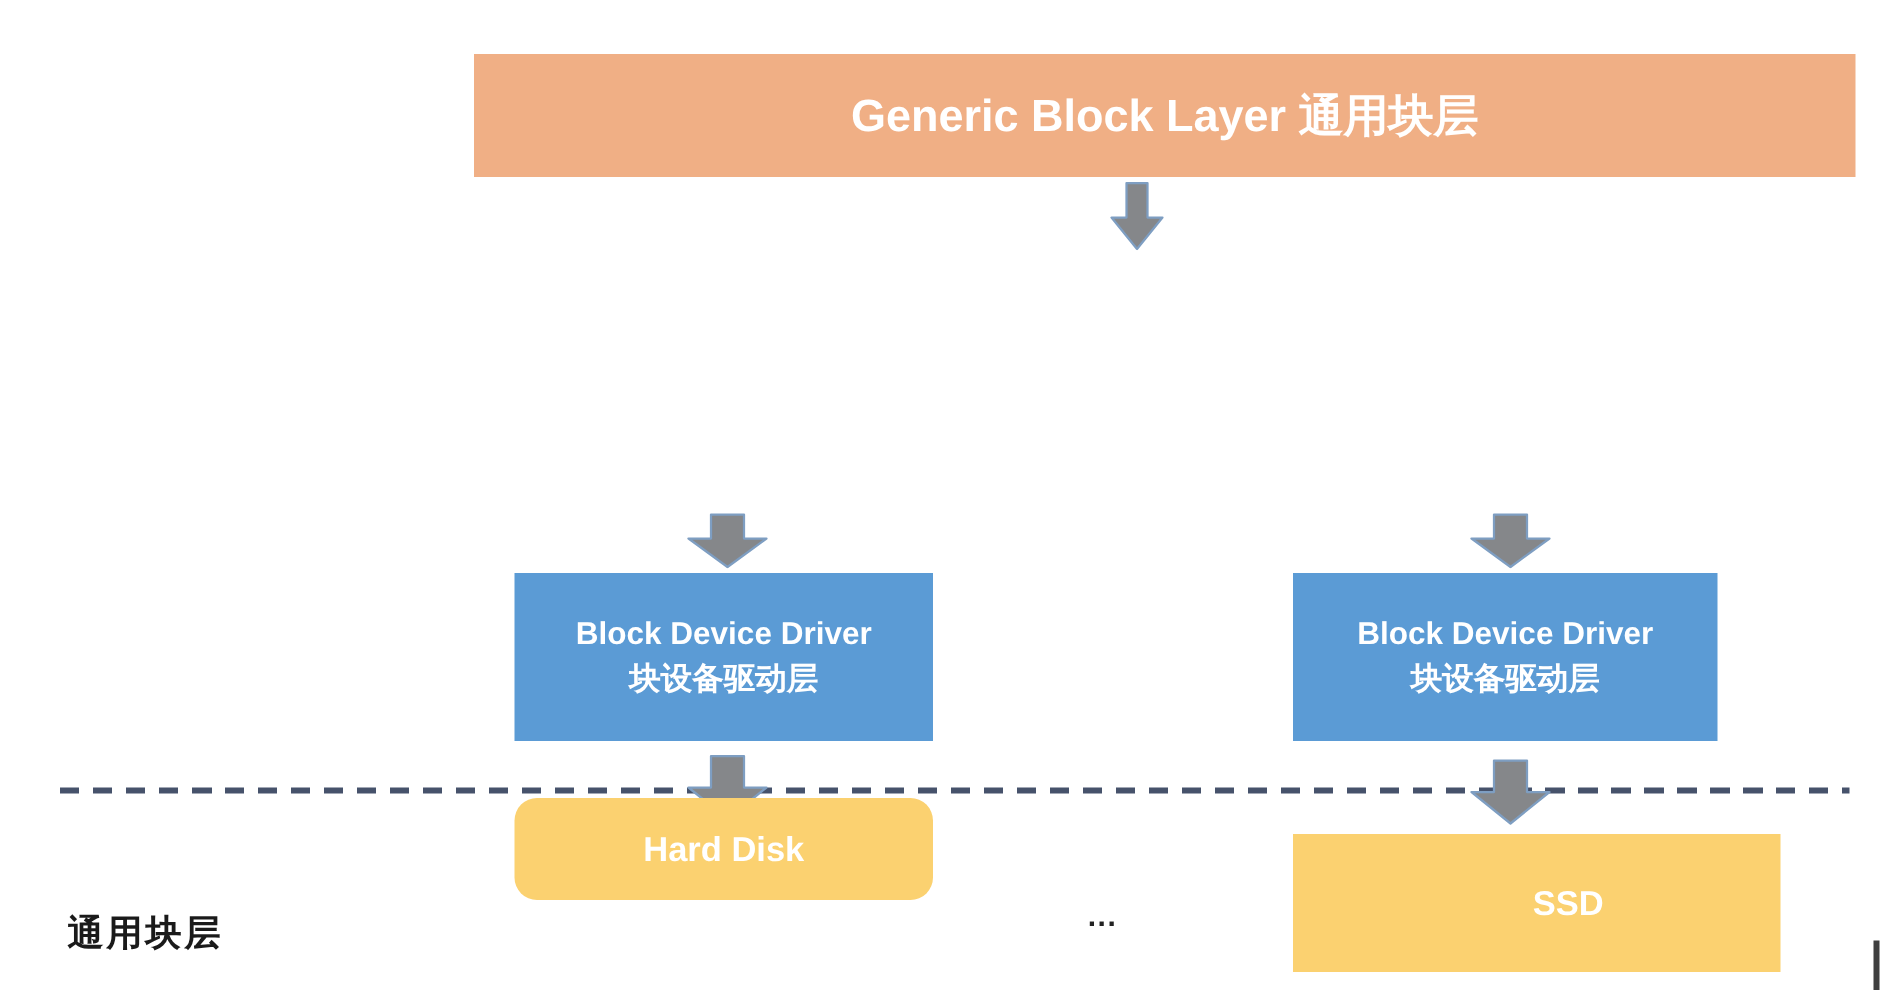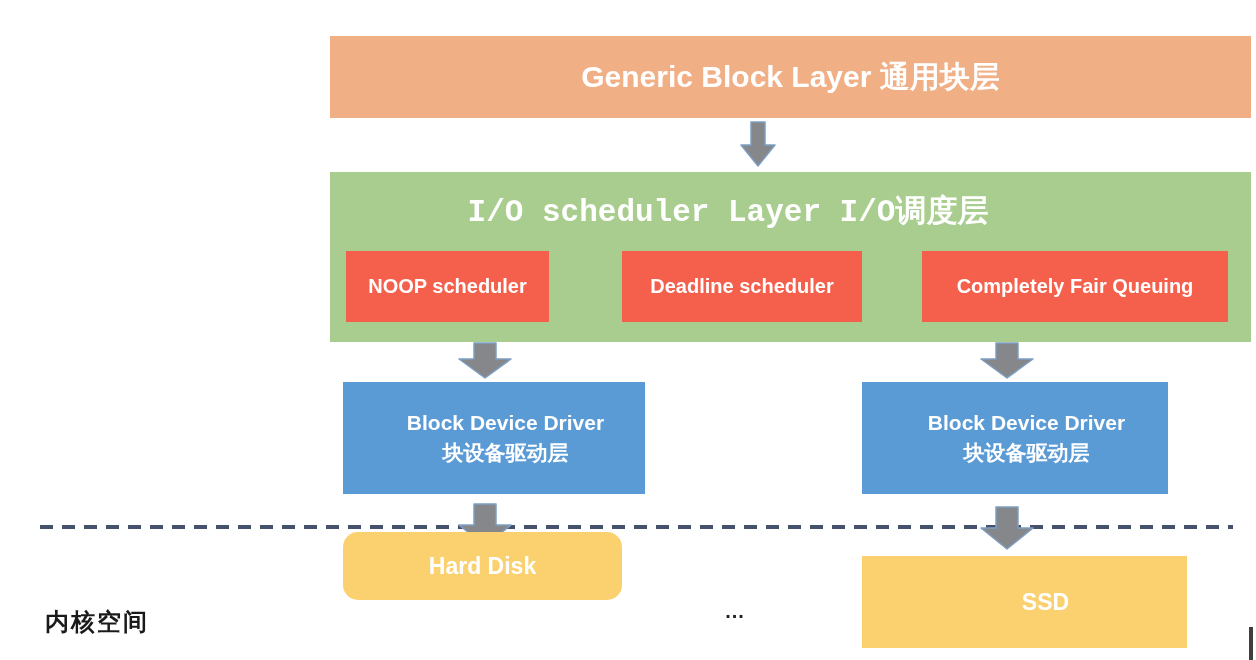--- a/index.html
+++ b/index.html
@@ -2,21 +2,21 @@
 <html style="--orange: #F0AF85; --green: #A9CD8E; --red: #F5604D; --blue: #5B9BD5; --yellow: #FBD170; --arrow_fill: #85878A; --arrow_stroke: #7E9EC2; --dash: #46526B; --label_text: #1A1A1A;"><head>
 <meta charset="utf-8">
 <style>
   html,body{margin:0;padding:0;background:#ffffff;}
   .stage{
     position:relative;width:1256px;height:660px;background:#ffffff;overflow:hidden;
     font-family:"Liberation Sans",sans-serif;
   }
   .box{position:absolute;display:flex;align-items:center;justify-content:center;color:#ffffff;}
   .orange-box{
-    left:330px;top:36px;width:921px;height:82px;
+    left:316px;top:36px;width:921px;height:82px;
     background:var(--orange,#F0AF85);
     font-size:30px;font-weight:bold;
   }
   .green-box{
     left:330px;top:172px;width:921px;height:170px;
     background:var(--green,#A9CD8E);
     display:block;
   }
   .green-title{
     position:absolute;left:0;top:18px;width:796px;text-align:center;
@@ -28,21 +28,21 @@
     background:var(--red,#F5604D);
     display:flex;align-items:center;justify-content:center;
     color:#ffffff;font-size:20px;font-weight:600;white-space:nowrap;
   }
   .red-noop{left:16px;width:203px;}
   .red-deadline{left:292px;width:240px;}
   .red-cfq{left:592px;width:306px;}
   .blue-box{
     background:var(--blue,#5B9BD5);
     flex-direction:column;line-height:1.45;
-    font-size:21px;font-weight:bold;text-align:center;padding-left:23px;
+    font-size:21px;font-weight:bold;text-align:center;
   }
   .blue-left{left:343px;top:382px;width:279px;height:112px;}
   .blue-right{left:862px;top:382px;width:283px;height:112px;}
   .yellow-box{
     background:var(--yellow,#FBD170);
     font-size:23px;font-weight:bold;
   }
   .yellow-left{left:343px;top:532px;width:279px;height:68px;border-radius:15px;}
   .yellow-right{left:862px;top:556px;width:283px;height:92px;padding-left:42px;}
   .arrow{position:absolute;}
@@ -73,32 +73,20 @@
 <div class="stage">
 
   <div class="box orange-box">
     <span>Generic Block Layer 通用块层</span>
   </div>
 
   <svg class="arrow" style="left:740px;top:121px;" width="36" height="46" viewBox="0 0 36 46">
     <path d="M11 1 L25 1 L25 24 L35 24 L18 45 L1 24 L11 24 Z" fill="#85878A" stroke="#7E9EC2" stroke-width="1.5" stroke-linejoin="round"></path>
   </svg>
 
-  <div class="box green-box">
-    <div class="green-title">I/O scheduler Layer I/O调度层</div>
-    <div class="red-box red-noop">
-      <span>NOOP scheduler</span>
-    </div>
-    <div class="red-box red-deadline">
-      <span>Deadline scheduler</span>
-    </div>
-    <div class="red-box red-cfq">
-      <span>Completely Fair Queuing</span>
-    </div>
-  </div>
 
   <svg class="arrow" style="left:457px;top:342px;" width="56" height="37" viewBox="0 0 56 37">
     <path d="M17 1 L39 1 L39 17 L54 17 L28 36 L2 17 L17 17 Z" fill="#85878A" stroke="#7E9EC2" stroke-width="1.5" stroke-linejoin="round"></path>
   </svg>
   <svg class="arrow" style="left:979px;top:342px;" width="56" height="37" viewBox="0 0 56 37">
     <path d="M17 1 L39 1 L39 17 L54 17 L28 36 L2 17 L17 17 Z" fill="#85878A" stroke="#7E9EC2" stroke-width="1.5" stroke-linejoin="round"></path>
   </svg>
 
   <div class="box blue-box blue-left">
     <span>Block Device Driver</span>
@@ -119,17 +107,17 @@
   </svg>
 
   <div class="box yellow-box yellow-left">
     <span>Hard Disk</span>
   </div>
   <div class="ellipsis">...</div>
   <div class="box yellow-box yellow-right">
     <span>SSD</span>
   </div>
 
-  <div class="region-label hardware-label">内核空间</div>
+  <div class="region-label hardware-label">通用块层</div>
 
   <div class="caret-bar"></div>
 
 </div>
 
 </body></html>

